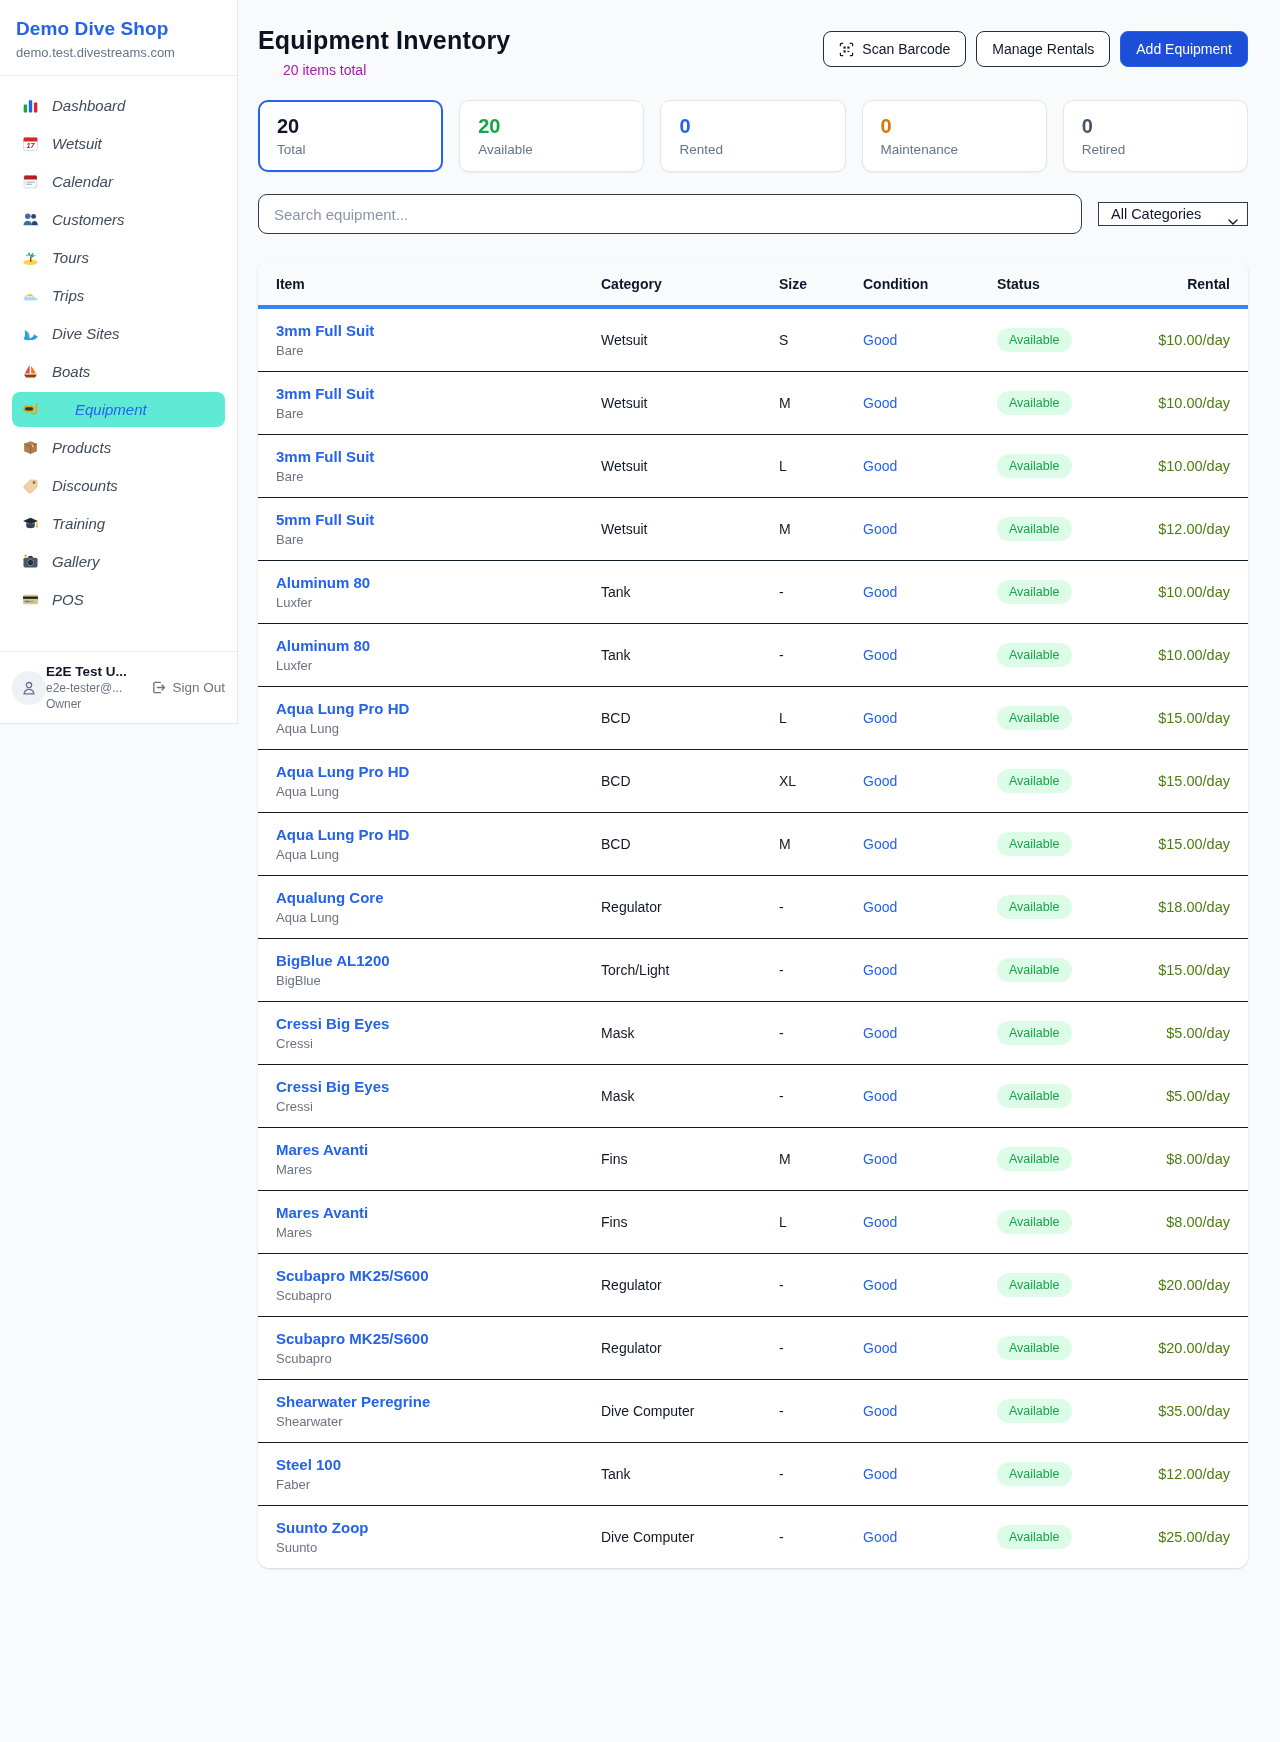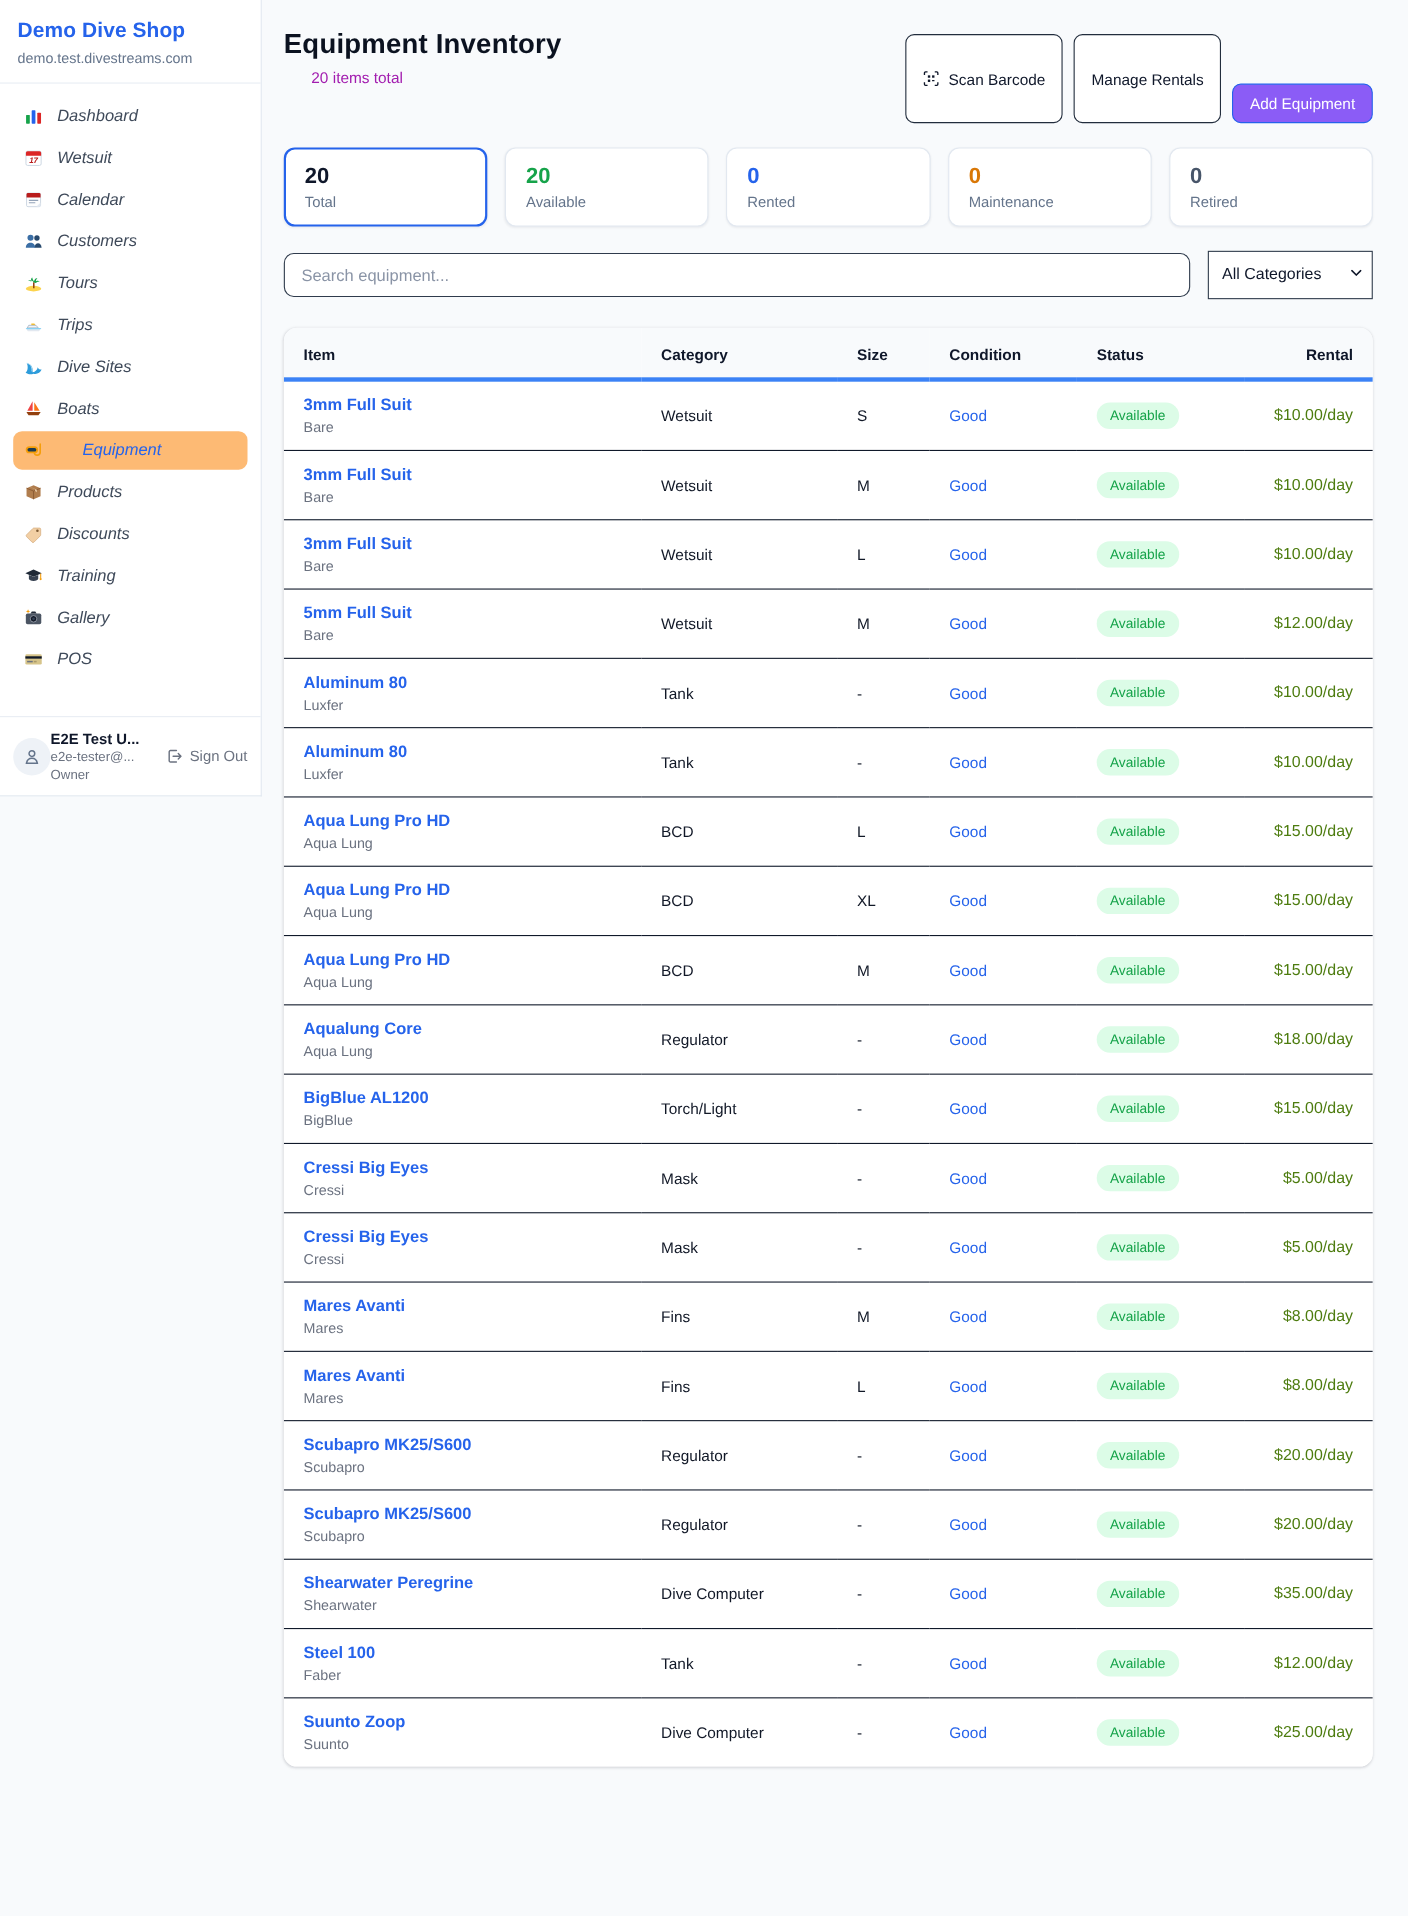--- a/index.html
+++ b/index.html
@@ -23,21 +23,21 @@
   }
   .brand-block { padding:18px 16px 15px; border-bottom:1px solid #e8edf3; }
   .brand { font-size:19px; font-weight:bold; color:#2563eb; letter-spacing:.1px; }
   .domain { font-size:13px; color:#64748b; margin-top:5px; }
   .nav { flex:1; padding:12px 12px 8px; }
   .nav-item {
     display:flex; align-items:center; gap:13px;
     padding:9px 10px; margin-bottom:3px;
     border-radius:8px; font-size:15px; color:#3f4a5a; cursor:pointer;font-style:italic;
   }
-  .nav-item.active { background:#fdba74; color:#2563eb;gap:36px; }
+  .nav-item.active { background:#5eead4; color:#2563eb;gap:36px; }
   .icon16 { width:17px; height:17px; flex:0 0 auto; display:block; }
   .icon16 svg { width:100%; height:100%; display:block; }
   .user-row {
     border-top:1px solid #e8edf3;
     padding:12px 12px; display:flex; align-items:center; 
   }
   .avatar {
     width:34px; height:34px; border-radius:50%;
     background:#eef2f7; display:flex; align-items:center; justify-content:center; flex:0 0 auto;
   }
@@ -55,40 +55,40 @@
   .page-header { display:flex; justify-content:space-between; align-items:flex-start; margin-bottom:22px; }
   .page-title { font-size:25px; font-weight:bold; color:#0b1220; letter-spacing:.2px; }
   .page-subtitle { font-size:14px; color:#a21caf; margin-top:7px;margin-left:25px; }
   .hdr-actions { display:flex; gap:10px; padding-top:5px; }
   .btn {
     font-family:inherit; font-size:14px; border-radius:8px;
     padding:9px 15px; background:#fff; border:1px solid #222d3d; color:#0f172a;
     display:flex; align-items:center; gap:8px; cursor:pointer; white-space:nowrap;
   }
   .btn svg { width:15px; height:15px; }
-  .btn-primary { background:#8b5cf6; border-color:#2563eb; color:#fff;margin-top:45px; }
+  .btn-primary { background:#1d4ed8; border-color:#2563eb; color:#fff; }
   
   .stats { display:flex; gap:16px; margin-bottom:22px; }
   .stat-card {
     flex:1; background:#fff; border:1px solid #e2e8f0; border-radius:10px;
     padding:14px 18px; box-shadow:0 1px 2px rgba(16,24,40,.06); cursor:pointer;
   }
   .stat-card.active { border:2px solid #2563eb; padding:13px 17px; }
   .stat-value { font-size:20px; font-weight:bold; }
   .stat-label { font-size:13.5px; color:#64748b; margin-top:4px; }
   
   .filters { display:flex; gap:16px; margin-bottom:26px;align-items:center; }
   .search {
     flex:1; height:40px; border:1px solid #2f3b4c; border-radius:9px;
     padding:0 15px; font-size:15px; background:#fff; color:#0f172a; font-family:inherit; outline:none;
   }
   .search::placeholder { color:#8a94a6; }
   .select-wrap { width:150px; position:relative; }
   .select-wrap select {
-    width:100%; height:44px; appearance:none; -webkit-appearance:none; -moz-appearance:none;
+    width:100%; height:24px; appearance:none; -webkit-appearance:none; -moz-appearance:none;
     border:1px solid #2f3b4c; border-radius:0; background:#fff;
     font-size:14.5px; padding:0 28px 0 12px; color:#0f172a; font-family:inherit; outline:none; cursor:pointer;
   }
   .chevron { position:absolute; right:10px; top:17px; width:10px; height:6px; pointer-events:none; }
   
   .table-card {
     background:#fff; border-radius:12px; overflow:hidden;
     box-shadow:0 1px 3px rgba(16,24,40,.10), 0 1px 2px rgba(16,24,40,.06);
     margin-bottom:34px;
   }

